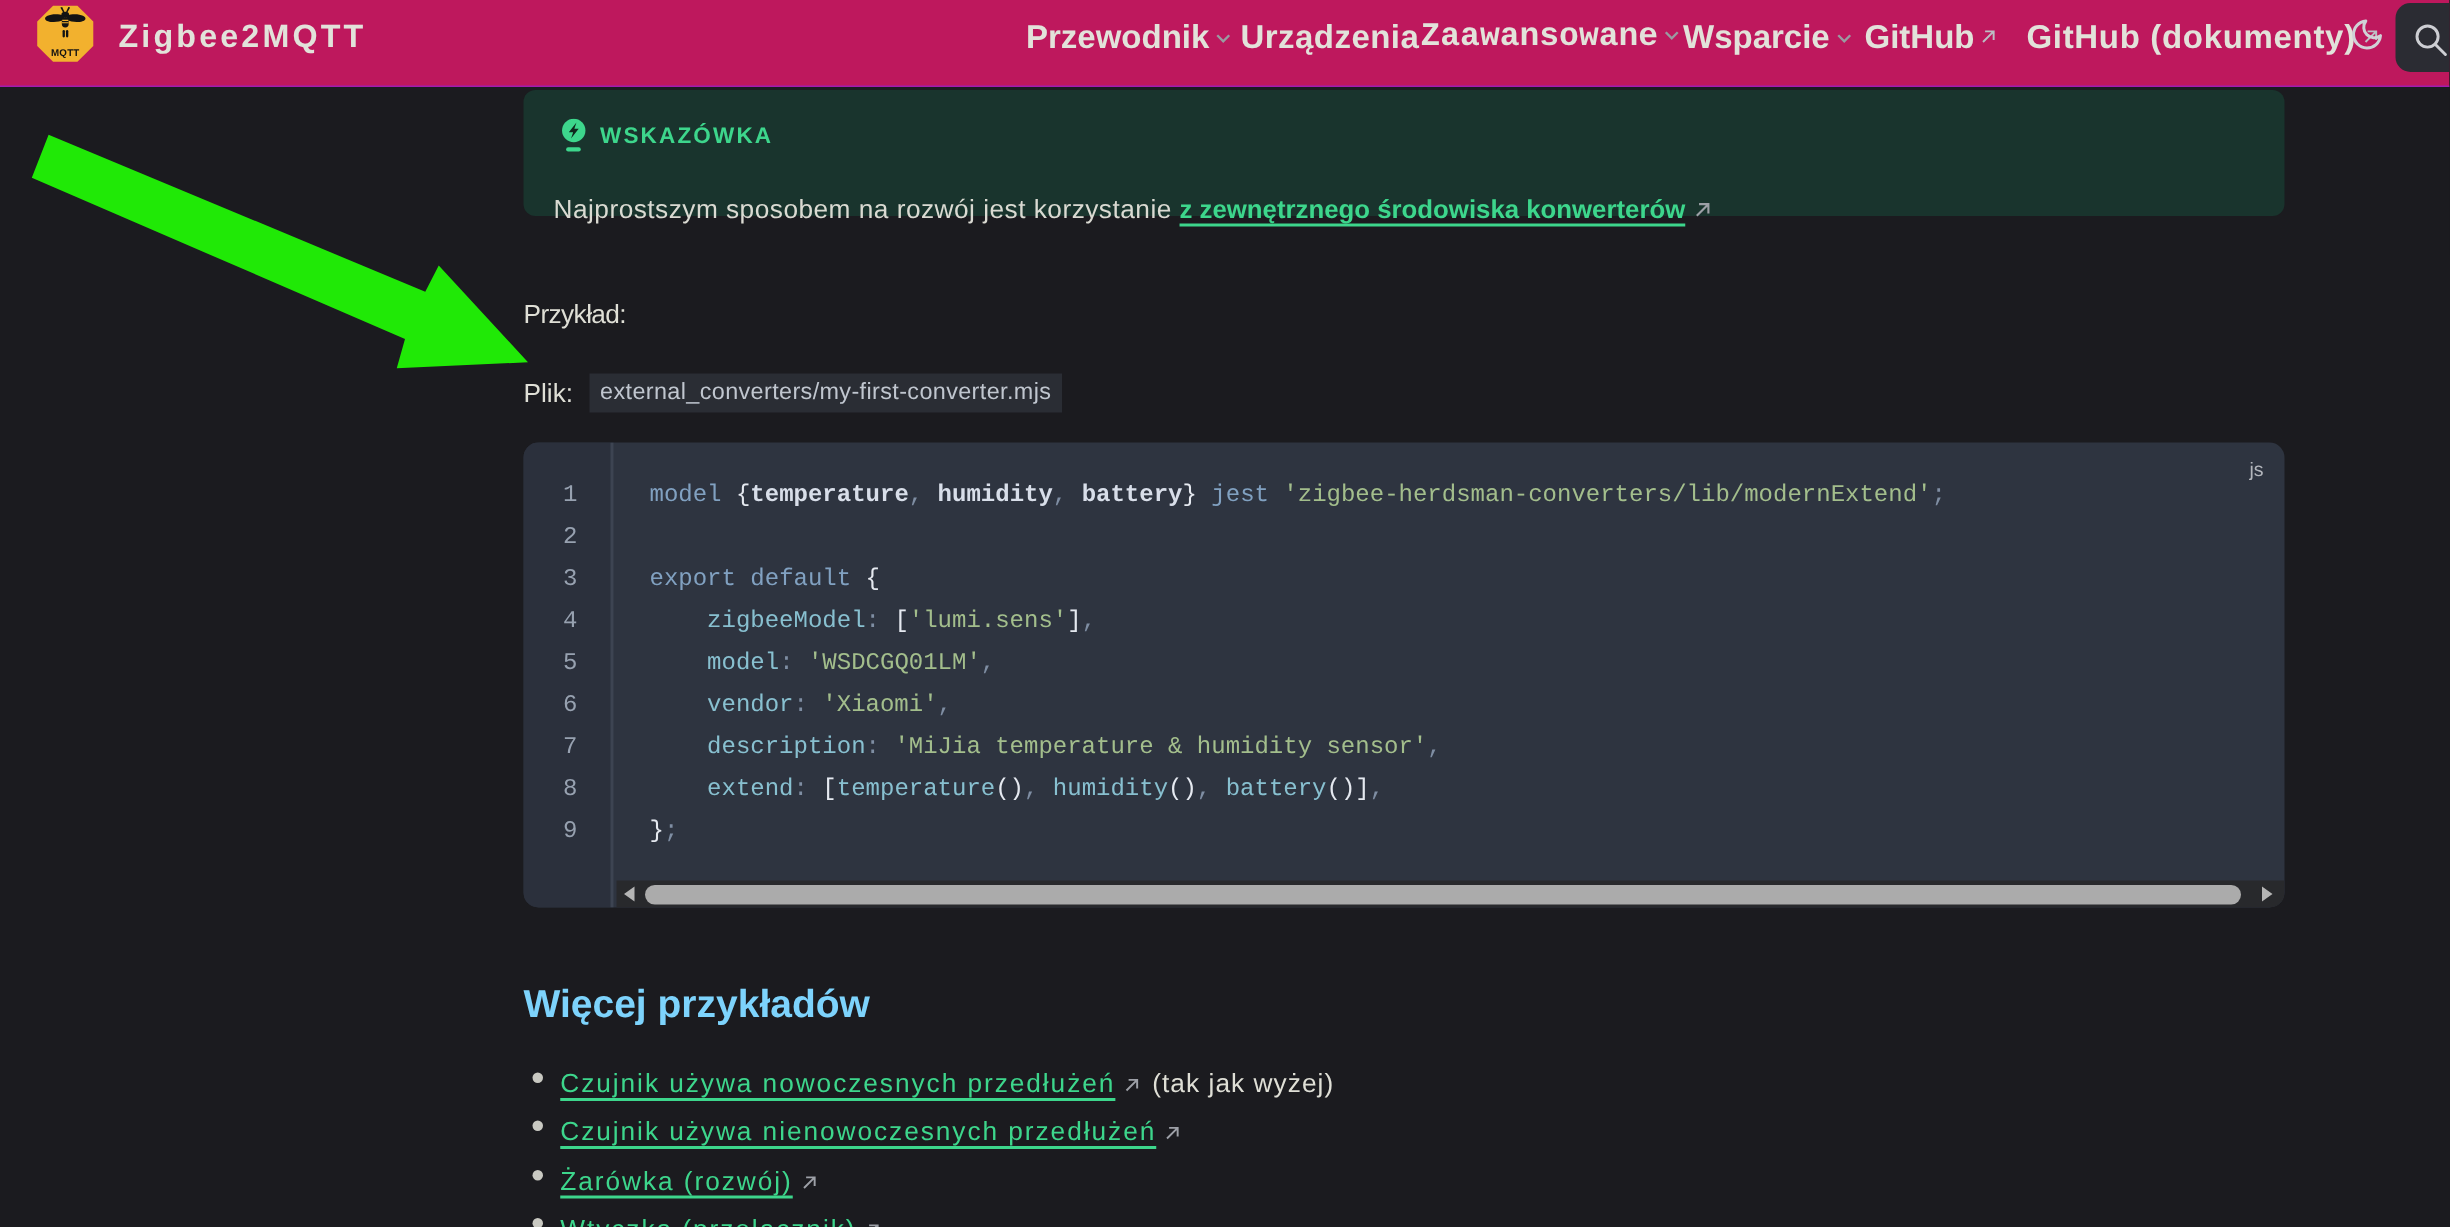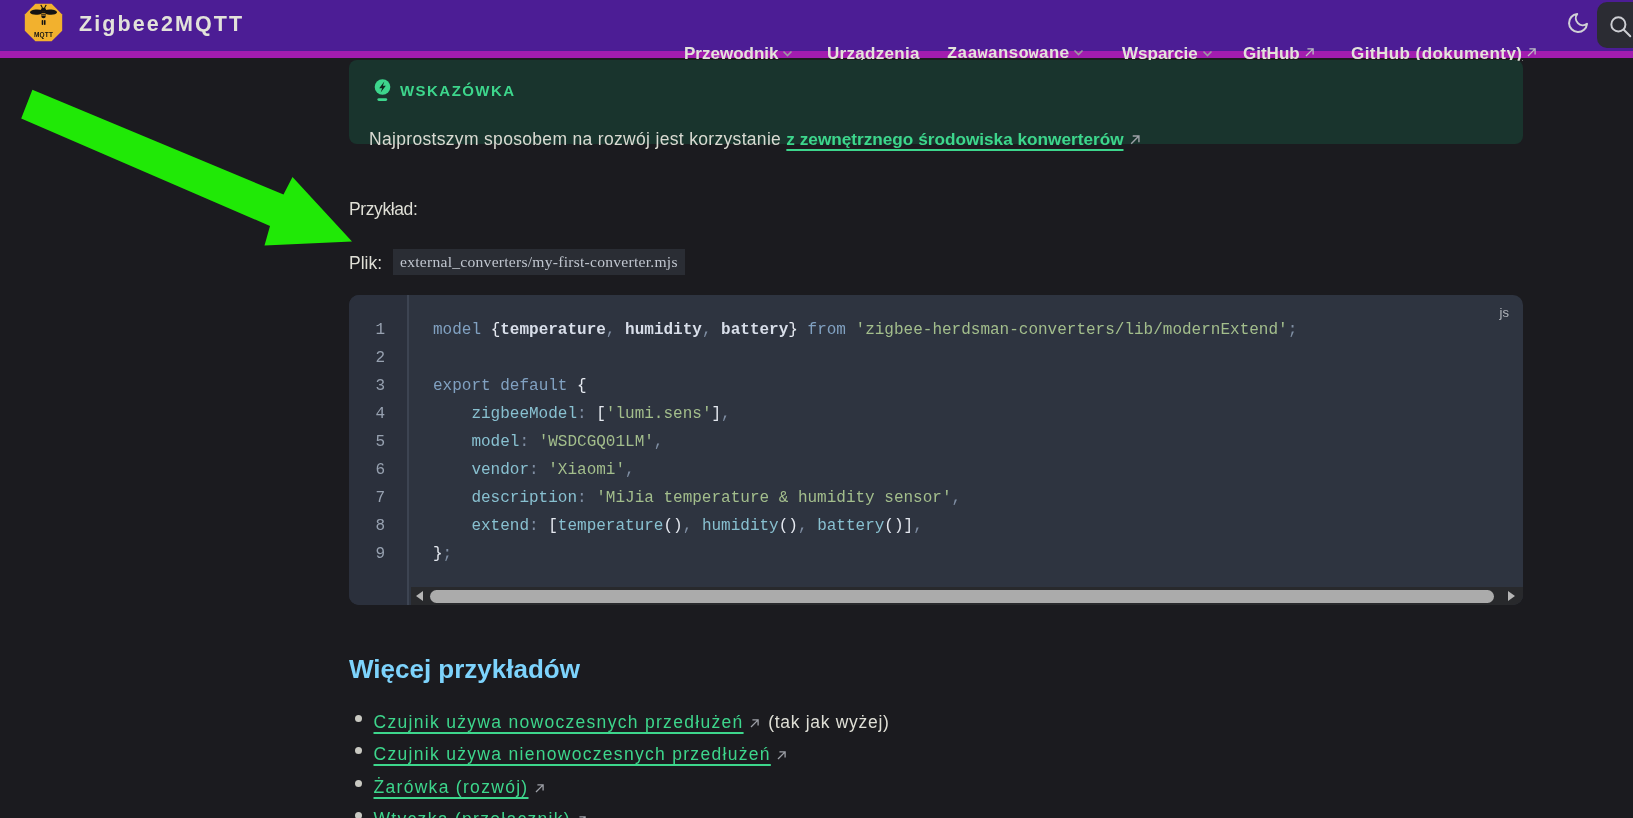--- a/index.html
+++ b/index.html
@@ -7,31 +7,31 @@
   html,body { width:1633px; height:818px; overflow:hidden; }
   body {
     background:#1b1b1f;
     font-family:"Liberation Sans", sans-serif;
     color:#dfdfd6;
     position:relative;
   }
   
   .navbar {
     position:absolute; left:0; top:0; width:1633px; height:58px;
-    background:#4c1d95;
-    border-bottom:7px solid #a21caf;
+    background:#be185d;
+    border-bottom:1px solid #a21caf;
   }
   .logo { position:absolute; left:24px; top:3px; width:39px; height:39px; }
   .site-title {
     position:absolute; left:79px; top:0; height:58px; line-height:48px;
     font-size:21.5px; font-weight:700; letter-spacing:2.1px; color:#e2e2da;
   }
   .nav-item {
     position:absolute; top:0; height:46px; line-height:49px;
-    font-size:17px; font-weight:700; color:#e2e2da; white-space:nowrap;margin-top:29px;
+    font-size:22px; font-weight:700; color:#e2e2da; white-space:nowrap;
   }
   .chev { display:inline-block; vertical-align:middle; margin-left:4px; margin-top:-2px; }
   .extarrow { display:inline-block; vertical-align:middle; margin-left:4px; margin-top:-4px; }
   .moon { position:absolute; left:1566px; top:11px; }
   .searchbtn {
     position:absolute; left:1597px; top:2px; width:50px; height:46px;
     background:#2b2c33; border-radius:10px;
   }
   .searchbtn svg { position:absolute; left:10px; top:11px; }
 
@@ -45,21 +45,21 @@
     color:#3dd68c; font-weight:700; font-size:15px; letter-spacing:1.45px;
     position:absolute; left:51px; top:22px;
   }
   .tip-bulb { position:absolute; left:25px; top:19px; }
   .tip-body { position:absolute; left:20px; top:69px; font-size:17.5px; letter-spacing:0.32px; color:#dadad2; }
   .tip-body a { color:#3dd68c; font-weight:700; font-size:17.2px; letter-spacing:0; text-decoration:underline; text-decoration-thickness:1.5px; text-underline-offset:3.5px;margin-top:24px; }
   .p1 { position:absolute; left:0; top:141px; font-size:17.5px; letter-spacing:-0.4px; line-height:20px; }
   .p2 { position:absolute; left:0; top:193px; font-size:17.5px; line-height:20px; }
   .chip {
     display:inline-block; background:#2a2d34; border-radius:0;
-    font-family:Liberation Serif, serif; font-size:15.6px; letter-spacing:0.25px; color:#c0c6cf;
+    font-family:Liberation Sans, sans-serif; font-size:15.6px; letter-spacing:0.25px; color:#c0c6cf;
     padding:3px 7px; margin-left:11px; position:relative; top:-2px;
   }
 
   
   .codeblock {
     position:absolute; left:0; top:237px; width:1174px; height:310px;
     background:#2e3440; border-radius:10px; overflow:hidden;
   }
   .gutter {
     position:absolute; left:0; top:0; width:60px; height:310px;
@@ -130,21 +130,21 @@
     <span class="nav-item" style="left:827px; letter-spacing:0.3px;">Urządzenia</span>
     <span class="nav-item" style="left:947px;font-family:Liberation Mono, monospace;">Zaawansowane<svg class="chev" width="11" height="11" viewBox="0 0 11 11" fill="none" stroke="#9a9ba1" stroke-width="1.6">
         <polyline points="1.5,3.5 5.5,7.5 9.5,3.5"></polyline>
       </svg></span>
     <span class="nav-item" style="left:1122px;">Wsparcie<svg class="chev" width="11" height="11" viewBox="0 0 11 11" fill="none" stroke="#9a9ba1" stroke-width="1.6">
         <polyline points="1.5,3.5 5.5,7.5 9.5,3.5"></polyline>
       </svg></span>
     <span class="nav-item" style="left:1243px;">GitHub<svg class="extarrow" width="11" height="11" viewBox="0 0 11 11" fill="none" stroke="#bcbec4" stroke-width="1.3">
         <path d="M2 9 L8.6 2.4 M3.4 1.9 H9.1 V7.6"></path>
       </svg></span>
-    <span class="nav-item" style="left:1351px; letter-spacing:0.45px;text-decoration:underline;">GitHub (dokumenty)<svg class="extarrow" width="11" height="11" viewBox="0 0 11 11" fill="none" stroke="#bcbec4" stroke-width="1.3">
+    <span class="nav-item" style="left:1351px; letter-spacing:0.45px;">GitHub (dokumenty)<svg class="extarrow" width="11" height="11" viewBox="0 0 11 11" fill="none" stroke="#bcbec4" stroke-width="1.3">
         <path d="M2 9 L8.6 2.4 M3.4 1.9 H9.1 V7.6"></path>
       </svg></span>
     <svg class="moon" width="24" height="24" viewBox="0 0 24 24" fill="none" stroke="#d0d1d6" stroke-width="2" stroke-linecap="round" stroke-linejoin="round">
       <path d="M21 12.79A9 9 0 1 1 11.21 3 7 7 0 0 0 21 12.79z"></path>
     </svg>
     <div class="searchbtn">
       <svg width="26" height="26" viewBox="0 0 24 24" fill="none" stroke="#cdced3" stroke-width="1.8" stroke-linecap="round">
         <circle cx="10.5" cy="10.5" r="6.5"></circle>
         <line x1="15.5" y1="15.5" x2="21.5" y2="21.5"></line>
       </svg>
@@ -172,21 +172,21 @@
         <div class="ln" style="top:21px;">1</div>
         <div class="ln" style="top:49px;">2</div>
         <div class="ln" style="top:77px;">3</div>
         <div class="ln" style="top:105px;">4</div>
         <div class="ln" style="top:133px;">5</div>
         <div class="ln" style="top:161px;">6</div>
         <div class="ln" style="top:189px;">7</div>
         <div class="ln" style="top:217px;">8</div>
         <div class="ln" style="top:245px;">9</div>
       </div>
-      <div class="code"><span class="kw">model</span> <span class="br">{</span><b>temperature</b><span class="pu">,</span> <b>humidity</b><span class="pu">,</span> <b>battery</b><span class="br">}</span> <span class="kw">from</span> <span class="st">'zigbee-herdsman-converters/lib/modernExtend'</span><span class="pu">;</span>
+      <div class="code"><span class="kw">model</span> <span class="br">{</span><b>temperature</b><span class="pu">,</span> <b>humidity</b><span class="pu">,</span> <b>battery</b><span class="br">}</span> <span class="kw">jest</span> <span class="st">'zigbee-herdsman-converters/lib/modernExtend'</span><span class="pu">;</span>
 
 <span class="kw">export</span> <span class="kw">default</span> <span class="br">{</span>
     <span class="pr">zigbeeModel</span><span class="pu">:</span> <span class="br">[</span><span class="st">'lumi.sens'</span><span class="br">]</span><span class="pu">,</span>
     <span class="pr">model</span><span class="pu">:</span> <span class="st">'WSDCGQ01LM'</span><span class="pu">,</span>
     <span class="pr">vendor</span><span class="pu">:</span> <span class="st">'Xiaomi'</span><span class="pu">,</span>
     <span class="pr">description</span><span class="pu">:</span> <span class="st">'MiJia temperature &amp; humidity sensor'</span><span class="pu">,</span>
     <span class="pr">extend</span><span class="pu">:</span> <span class="br">[</span><span class="pr">temperature</span><span class="br">()</span><span class="pu">,</span> <span class="pr">humidity</span><span class="br">()</span><span class="pu">,</span> <span class="pr">battery</span><span class="br">()</span><span class="br">]</span><span class="pu">,</span>
 <span class="br">}</span><span class="pu">;</span></div>
       <div class="langlabel">js</div>
       <div class="hscroll">

